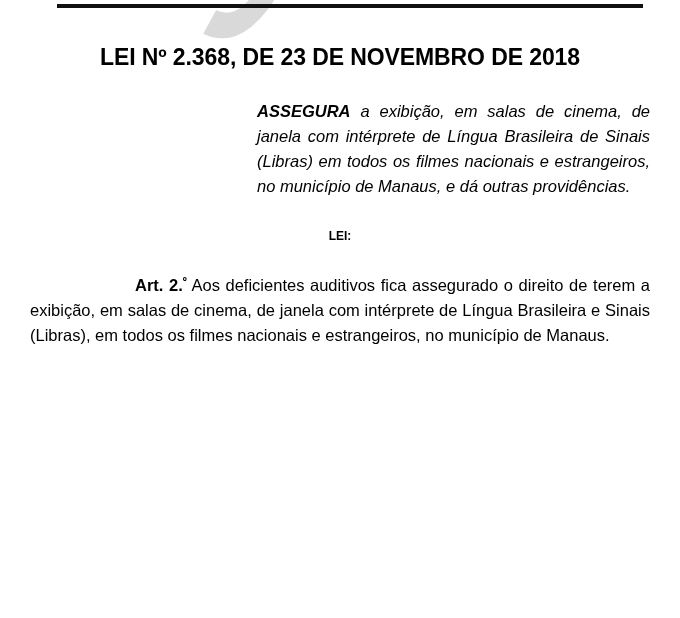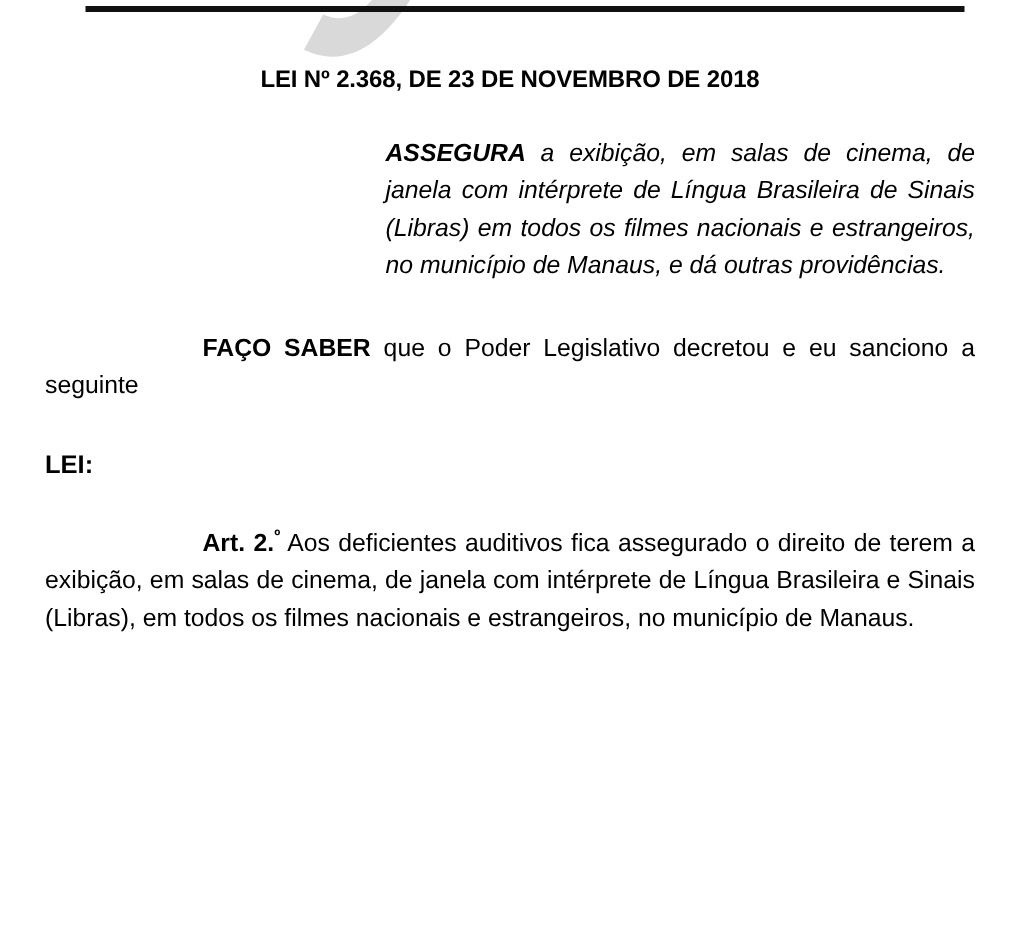--- a/index.html
+++ b/index.html
@@ -64,21 +64,21 @@
   #doc-body {
     position: absolute;
     left: 30px;
     top: 0;
     width: 620px;
   }
 
   .law-title {
     margin: 0;
     padding-top: 44px;
-    font-size: 16px;
+    font-size: 23px;
     font-weight: bold;
     text-align: center;
     letter-spacing: -0.1px;
     line-height: 1.2;
   }
 
   .ementa {
     margin: 0;
     padding-top: 27px;
     margin-left: 227px;
@@ -105,22 +105,22 @@
     width: 105px;
   }
 
   #para-prefeito { padding-top: 34px; }
   #para-faco     { padding-top: 29px; }
   #para-art1     { padding-top: 30px; }
 
   .centered-heading {
     margin: 0;
     padding-top: 30px;
-    text-align: left;
-    font-size: 17px;
+    text-align: center;
+    font-size: 12px;
     font-weight: bold;
   }
 
   strong { font-weight: bold; }
 
   .sup-ord {
     font-size: 11px;
     vertical-align: super;
     line-height: 0;
   }
@@ -139,23 +139,20 @@
 
   <div id="doc-body">
 
     <h1 class="law-title">LEI Nº 2.368, DE 23 DE NOVEMBRO DE 2018</h1>
 
     <p class="ementa">
       <strong>ASSEGURA</strong><span> a exibição, em salas de cinema, de janela com intérprete de Língua Brasileira de Sinais (Libras) em todos os filmes nacionais e estrangeiros, no município de Manaus, e dá outras providências.</span>
     </p>
 
 
-    <p class="para" id="para-faco">
-      <span class="indent"></span><strong>FAÇO SABER</strong><span> que o Poder Legislativo decretou e eu sanciono a seguinte</span>
-    </p>
 
     <p class="centered-heading">LEI:</p>
 
     <p class="para" id="para-art1">
       <span class="indent"></span><strong>Art. 2.</strong><strong class="sup-ord">º</strong><span> Aos deficientes auditivos fica assegurado o direito de terem a exibição, em salas de cinema, de janela com intérprete de Língua Brasileira e Sinais (Libras), em todos os filmes nacionais e estrangeiros, no município de Manaus.</span>
     </p>
 
   </div>
 </div>
 

